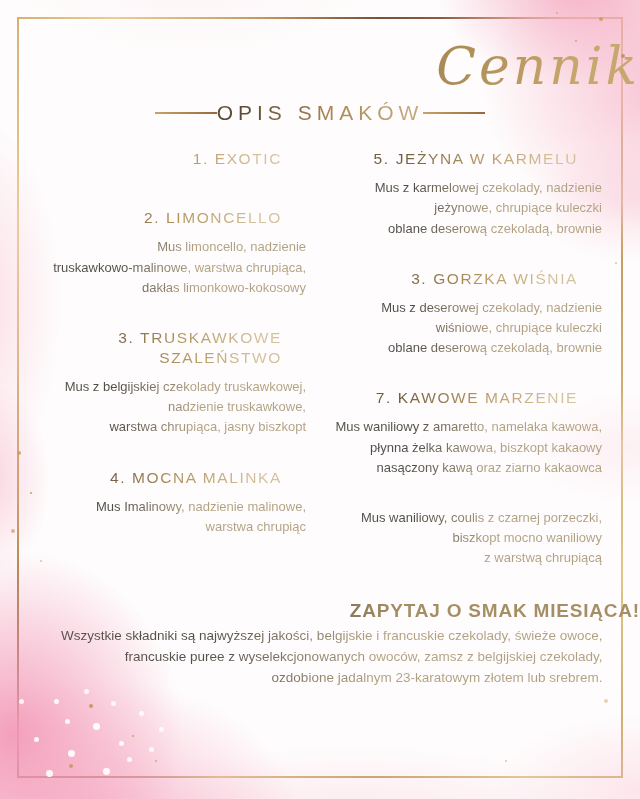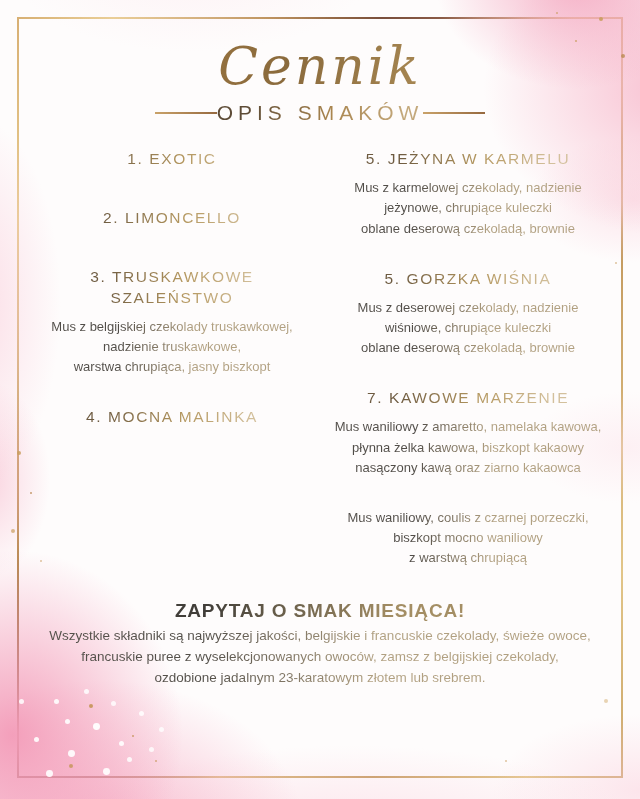--- a/index.html
+++ b/index.html
@@ -69,21 +69,21 @@
     left: 17px; top: 17px; right: 17px; bottom: 21px;
     border: 2px solid #caa467;
     border-image: linear-gradient(115deg,
       #d8b074 0%, #e8cc8f 10%, #b98c52 26%, #7a4f3c 38%,
       #8a5a46 44%, #dcbc80 58%, #c49a5f 74%, #e2c588 90%, #caa467 100%) 1;
   }
 
   
   .content {
     position: absolute; inset: 0; z-index: 3;
-    text-align: center;
+    text-align: right;
   }
 
   .gradient-text {
     background-clip: text;
     -webkit-background-clip: text;
     color: transparent;
     -webkit-text-fill-color: transparent;
   }
 
   .menu-title {
@@ -174,41 +174,46 @@
     </div>
 
     <div class="menu-grid">
 
       <div class="menu-column">
         <div class="menu-item">
           <div class="item-title gradient-text">1. EXOTIC</div>
         </div>
         <div class="menu-item">
           <div class="item-title gradient-text">2. LIMONCELLO</div>
+          <div class="item-desc gradient-text">Mus limoncello, nadzienie
+truskawkowo-malinowe, warstwa chrupiąca,
+dakłas limonkowo-kokosowy</div>
         </div>
         <div class="menu-item">
           <div class="item-title gradient-text">3. TRUSKAWKOWE SZALEŃSTWO</div>
           <div class="item-desc gradient-text">Mus z belgijskiej czekolady truskawkowej,
 nadzienie truskawkowe,
 warstwa chrupiąca, jasny biszkopt</div>
         </div>
         <div class="menu-item">
           <div class="item-title gradient-text">4. MOCNA MALINKA</div>
+          <div class="item-desc gradient-text">Mus Imalinowy, nadzienie malinowe,
+warstwa chrupiąc</div>
         </div>
       </div>
 
       <div class="menu-column">
         <div class="menu-item">
           <div class="item-title gradient-text">5. JEŻYNA W KARMELU</div>
           <div class="item-desc gradient-text">Mus z karmelowej czekolady, nadzienie
 jeżynowe, chrupiące kuleczki
 oblane deserową czekoladą, brownie</div>
         </div>
         <div class="menu-item">
-          <div class="item-title gradient-text">5. GORZKA WIŚNIA</div>
+          <div class="item-title gradient-text">3. GORZKA WIŚNIA</div>
           <div class="item-desc gradient-text">Mus z deserowej czekolady, nadzienie
 wiśniowe, chrupiące kuleczki
 oblane deserową czekoladą, brownie</div>
         </div>
         <div class="menu-item">
           <div class="item-title gradient-text">7. KAWOWE MARZENIE</div>
           <div class="item-desc gradient-text">Mus waniliowy z amaretto, namelaka kawowa,
 płynna żelka kawowa, biszkopt kakaowy
 nasączony kawą oraz ziarno kakaowca</div>
         </div>

